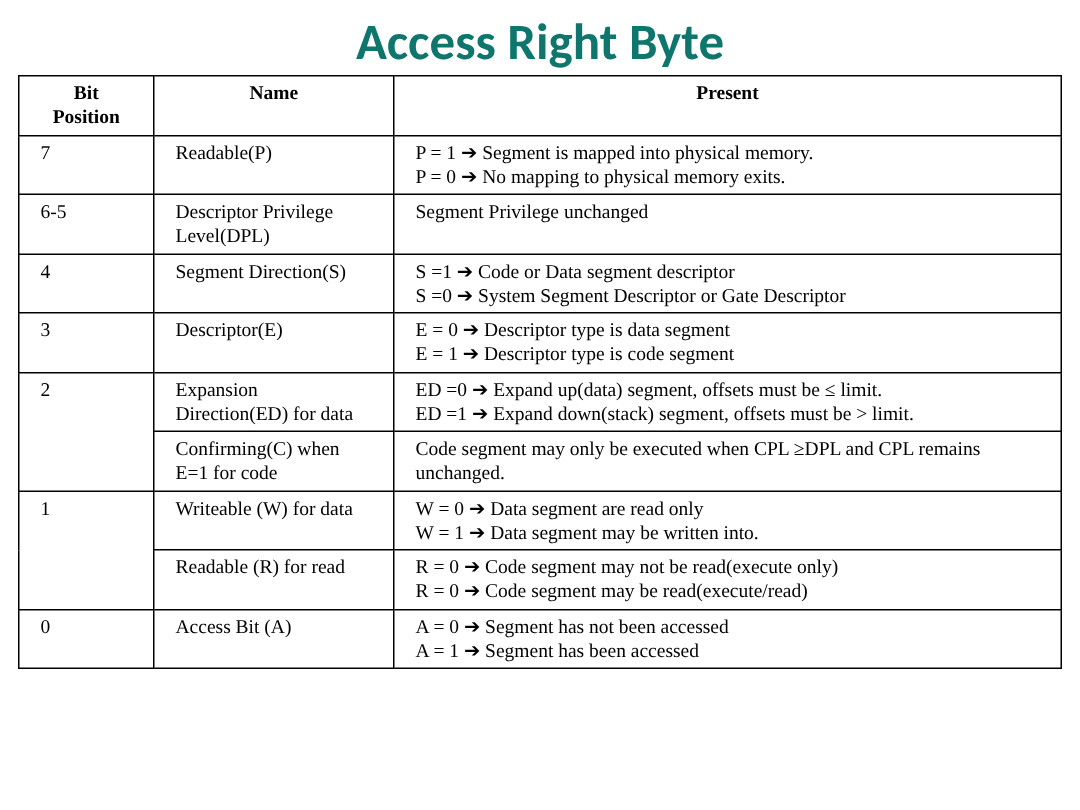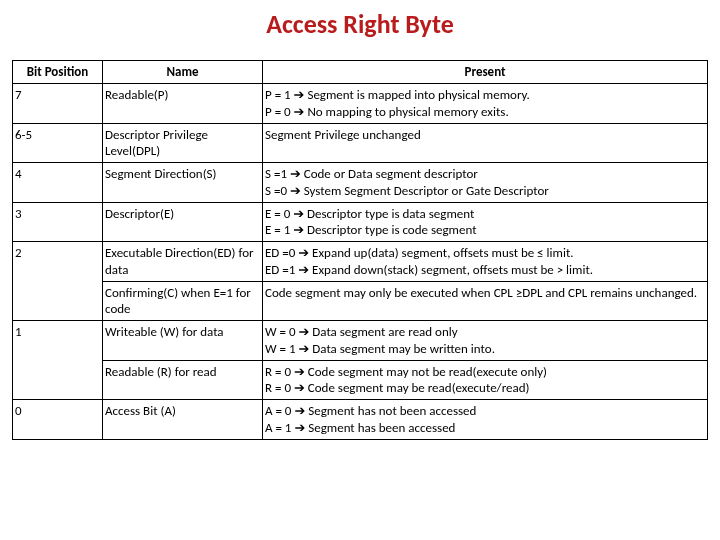--- a/index.html
+++ b/index.html
@@ -5,41 +5,42 @@
   body {
     margin: 0;
     padding: 8px 12px;
     font-family: Calibri, Arial, sans-serif;
     background: #fff;
     width: 720px;
     box-sizing: border-box;
   }
   .title {
     text-align: center;
-    font-size: 26px;
+    font-size: 34px;
     font-weight: 700;
-    margin: 0 0 20px 0;
-    color: #b91c1c;
+    margin: 0 0 1px 0;
+    color: #0f766e;
   }
   table {
     border-collapse: collapse;
     width: 100%;
     table-layout: fixed;
   }
   col.bit { width: 90px; }
   col.name { width: 160px; }
   col.func { width: auto; }
   th, td {
     border: 1.5px solid #000;
-    padding: 3px 2px;
+    padding: 3px 14px;
     vertical-align: top;
     font-size: 13px;
     line-height: 1.25;
     text-align: left;
     color: #000;
+    font-family: Liberation Serif, serif;
   }
   th {
     text-align: center;
     font-weight: 700;
   }
 </style>
 </head>
 <body>
 
 <div class="title">Access Right Byte</div>
@@ -73,21 +74,21 @@
       <td>Segment Direction(S)</td>
       <td>S =1 ➔ Code or Data segment descriptor<br>S =0 ➔ System Segment Descriptor or Gate Descriptor</td>
     </tr>
     <tr>
       <td>3</td>
       <td>Descriptor(E)</td>
       <td>E = 0 ➔ Descriptor type is data segment<br>E = 1 ➔ Descriptor type is code segment</td>
     </tr>
     <tr>
       <td rowspan="2">2</td>
-      <td>Executable Direction(ED)  for data</td>
+      <td>Expansion Direction(ED)  for data</td>
       <td>ED =0 ➔ Expand up(data) segment, offsets must be ≤ limit.<br>ED =1 ➔ Expand down(stack) segment, offsets must be &gt; limit.</td>
     </tr>
     <tr>
       <td>Confirming(C) when E=1 for code</td>
       <td>Code segment may only be executed when CPL ≥DPL and CPL remains unchanged.</td>
     </tr>
     <tr>
       <td rowspan="2">1</td>
       <td>Writeable (W) for data</td>
       <td>W = 0 ➔ Data segment are read only<br>W = 1 ➔ Data segment may be written into.</td>

